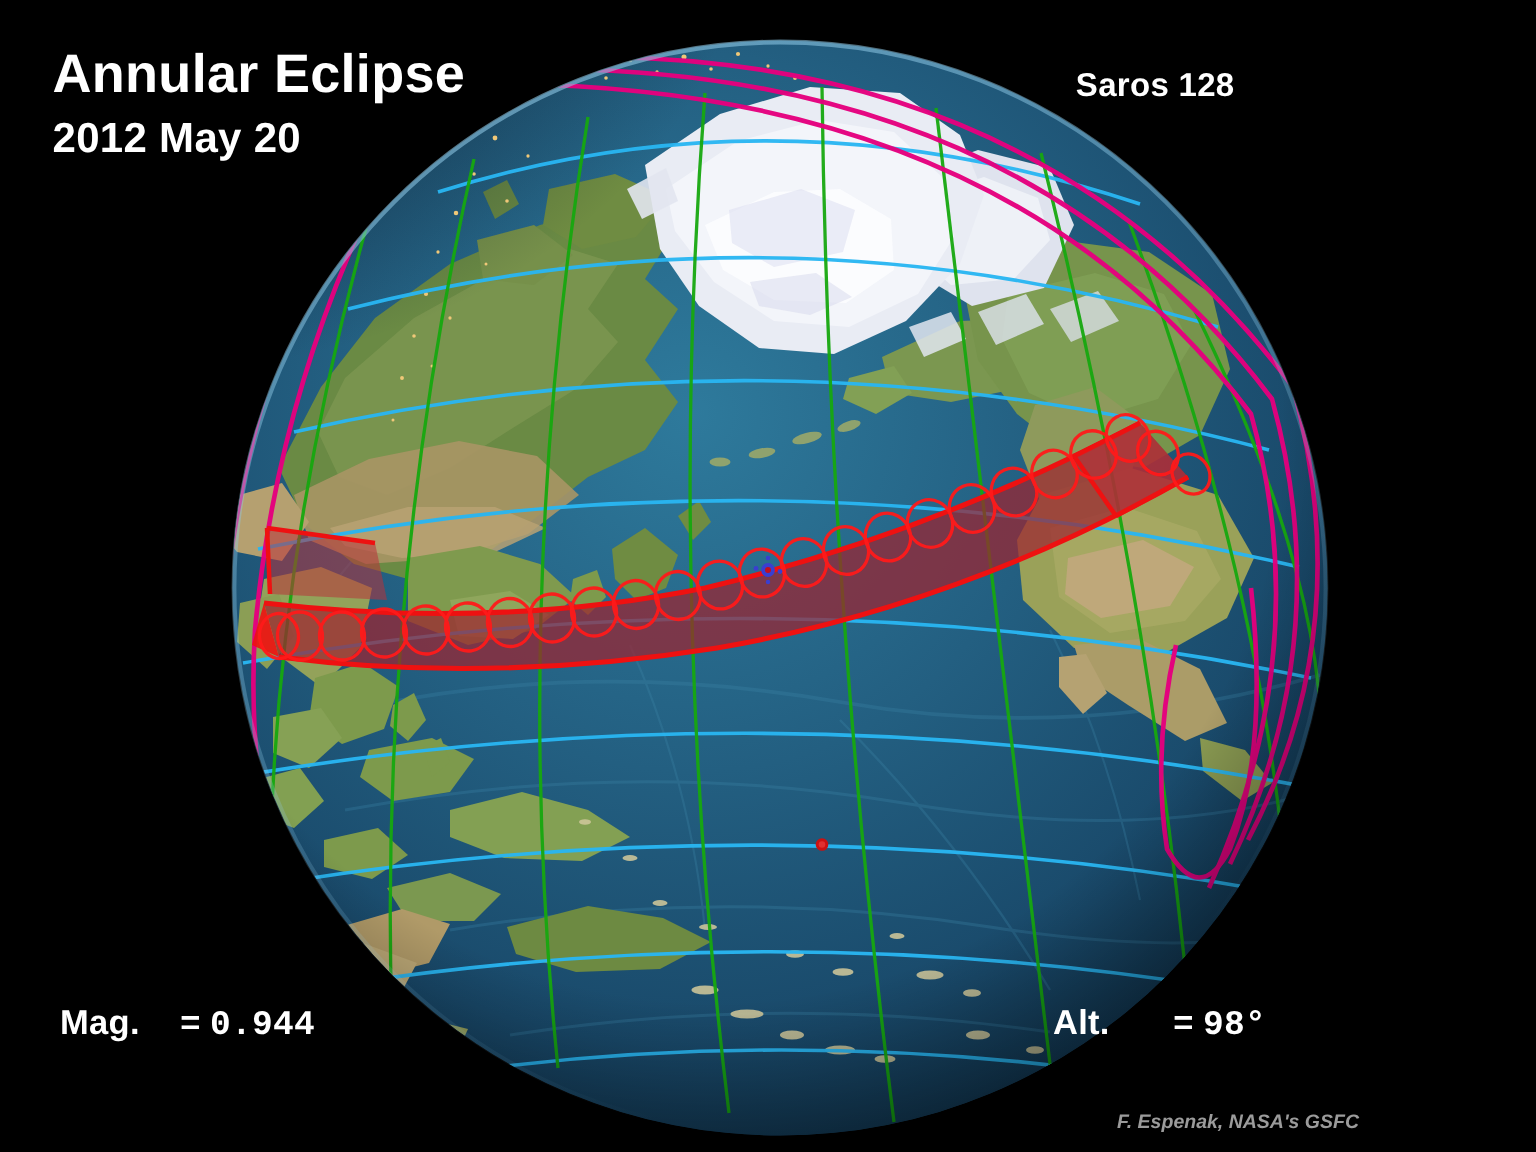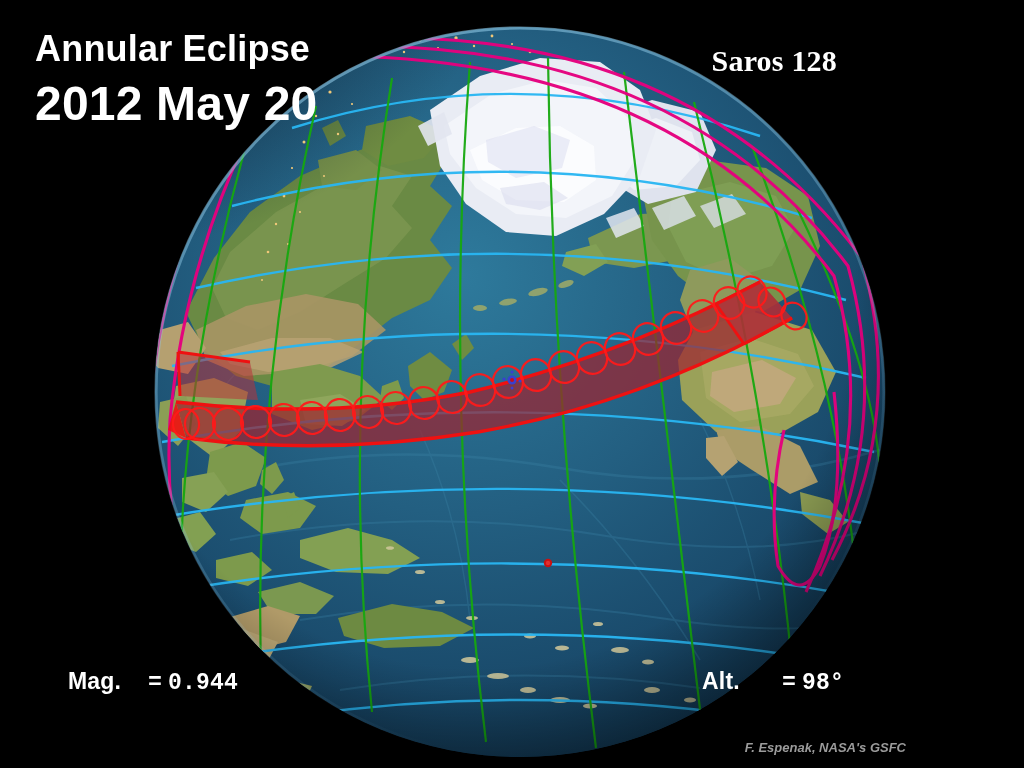--- a/index.html
+++ b/index.html
@@ -2,28 +2,28 @@
 <html><head>
 <meta charset="utf-8">
 <style>
   html,body{margin:0;padding:0;background:#000;}
   #stage{
     position:relative;width:932px;height:768px;background:#000;overflow:hidden;
     font-family:"Liberation Sans","DejaVu Sans",sans-serif;
   }
   .lbl{position:absolute;color:#fff;font-weight:bold;letter-spacing:0.2px;white-space:nowrap;}
   #title-line1{left:35px;top:28px;font-size:36px;}
-  #title-line2{left:35px;top:76px;font-size:48px;}
-  #saros{right:95px;top:44px;font-size:30px;font-family:Liberation Serif, serif;}
+  #title-line2{left:35px;top:76px;font-size:28px;}
+  #saros{right:109px;top:44px;font-size:22px;}
   #mag-row{left:40px;top:668px;font-size:23px;}
   #gam-row{left:40px;top:704px;font-size:23px;}
   #alt-row{right:88px;top:668px;font-size:23px;}
   #dur-row{right:88px;top:704px;font-size:23px;}
   .kv{display:inline-block;}
-  .kv .k{display:inline-block;min-width:74px;margin-left:28px;}
+  .kv .k{display:inline-block;min-width:74px;}
   .kv .eq{display:inline-block;width:26px;text-align:center;}
   .kv .v{display:inline-block;font-family:Liberation Mono, monospace;}
   sup{font-size:0.62em;vertical-align:super;font-weight:bold;}
   #credit{position:absolute;right:26px;top:740px;color:#9b9b9b;font-size:13px;
           font-style:italic;font-weight:bold;white-space:nowrap;}
   #globe-wrap{position:absolute;left:0;top:0;width:1024px;height:768px;}
   svg{display:block;}
 </style>
 </head>
 <body>

